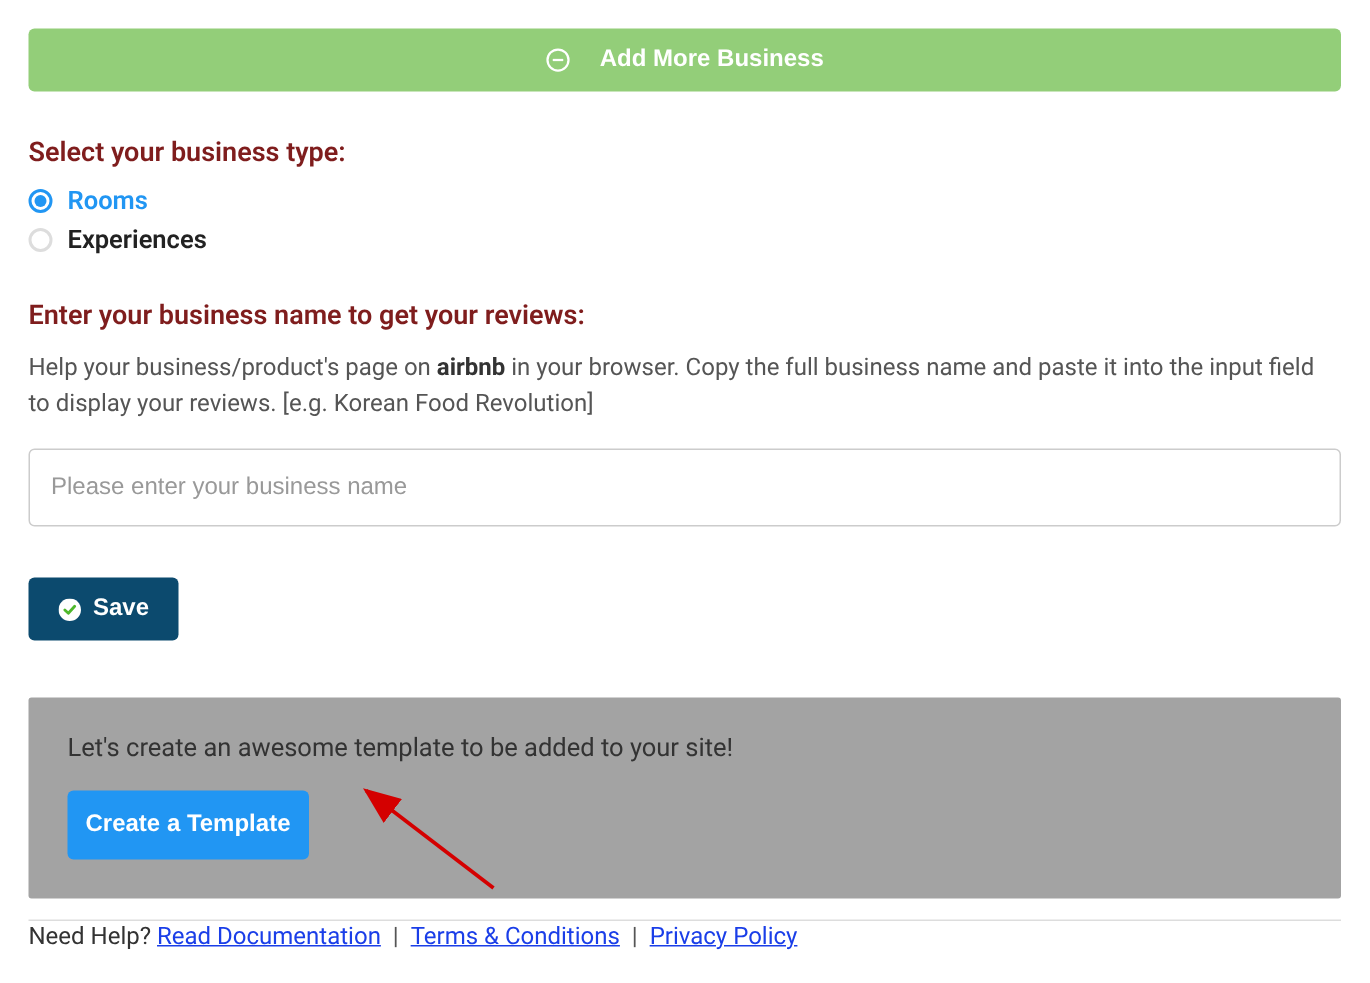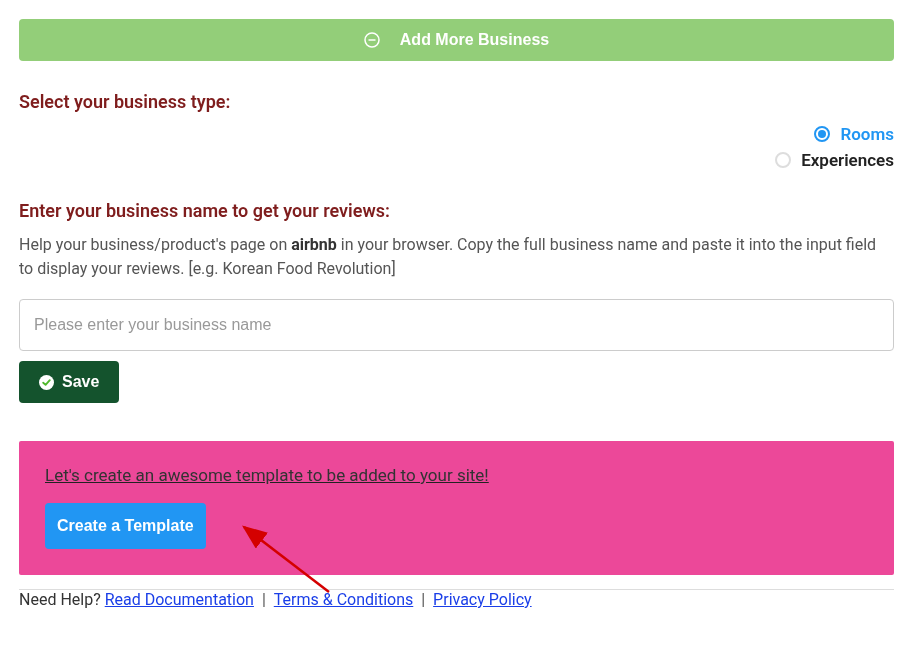--- a/index.html
+++ b/index.html
@@ -38,21 +38,20 @@
     }
     .radio-group {
       margin-bottom: 18px;
     }
     .radio-item {
       display: flex;
       align-items: center;
       gap: 10px;
       margin-bottom: 6px;
       cursor: pointer;
-      justify-content: flex-end;
     }
     .radio-outer {
       width: 16px;
       height: 16px;
       border-radius: 50%;
       display: flex;
       align-items: center;
       justify-content: center;
     }
     .radio-outer.selected {
@@ -94,40 +93,39 @@
       padding: 16px 14px;
       font-size: 16px;
       border: 1px solid #ccc;
       border-radius: 4px;
       color: #333;
     }
     .text-input::placeholder {
       color: #999;
     }
     .save-btn {
-      margin-top: 10px;
-      background: #14532d;
+      margin-top: 34px;
+      background: #0c4a6e;
       color: #fff;
       border: none;
       border-radius: 4px;
       padding: 12px 20px;
       font-size: 16px;
       font-weight: 600;
       cursor: pointer;
       display: inline-flex;
       align-items: center;
       gap: 8px;
     }
     .template-box {
       margin-top: 38px;
-      background: #ec4899;
+      background: #a3a3a3;
       padding: 24px 26px 26px 26px;
       border-radius: 2px;
       position: relative;
-      text-decoration: underline;
     }
     .template-text {
       font-size: 17px;
       color: #333;
       margin-bottom: 18px;
     }
     .create-template-btn {
       background: #2196f3;
       color: #fff;
       border: none;

